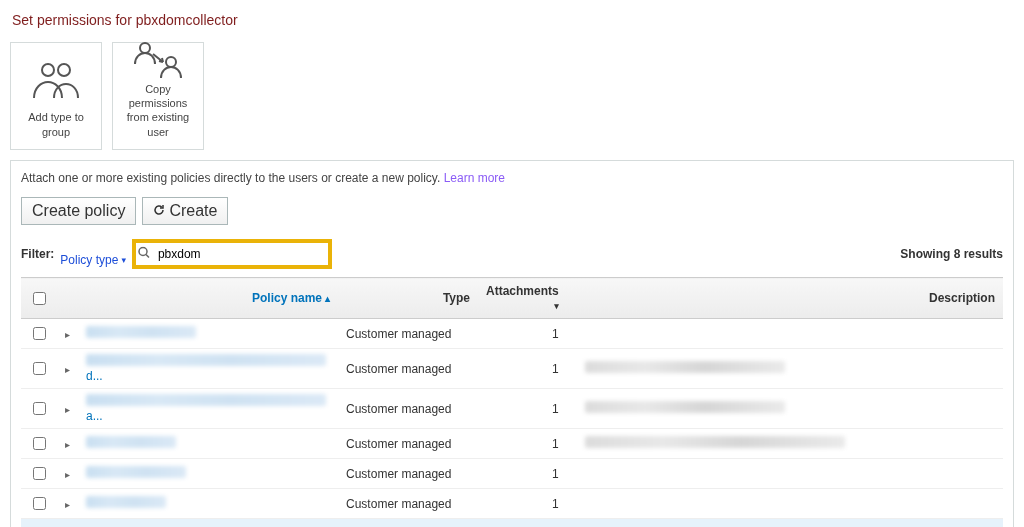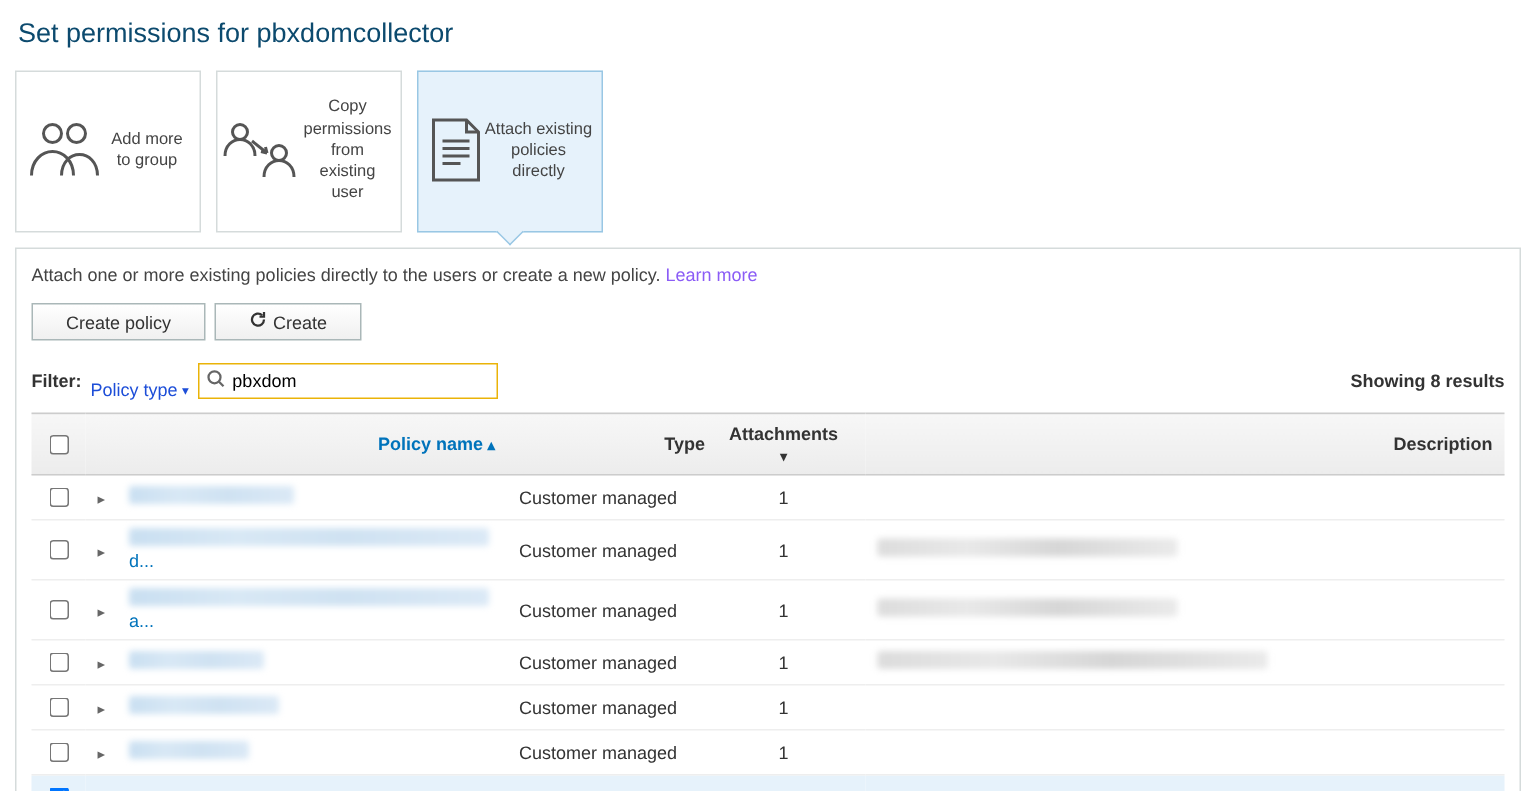--- a/index.html
+++ b/index.html
@@ -8,33 +8,33 @@
     font-family: "Helvetica Neue", Arial, sans-serif;
     font-size: 12px;
     color: #333;
     background: #fff;
     width: 1024px;
   }
   .page {
     padding: 12px 10px 8px 10px;
   }
   .page-title {
-    font-size: 18px;
-    color: #0c4a6e;
+    font-size: 14px;
+    color: #7f1d1d;
     font-weight: 400;
     margin: 0 0 14px 2px;
   }
   .card-row { display: flex; gap: 10px; margin-bottom: 10px; }
   .card {
-    width: 124px;
+    width: 92px;
     height: 108px;
     border: 1px solid #d5dbdb;
     background: #fff;
     display: flex;
-    flex-direction: row;
+    flex-direction: column;
     align-items: center;
     justify-content: flex-end;
     padding: 8px 6px 10px 6px;
     text-align: center;
     cursor: pointer;
     position: relative;
   }
   .card.selected {
     background: #e6f2fb;
     border-color: #99c7e4;
@@ -55,36 +55,36 @@
   .panel {
     border: 1px solid #d5dbdb;
     padding: 10px 10px 12px 10px;
   }
   .help-text { font-size:12px; color:#444; margin-bottom:12px; }
   .help-text a { color:#8b5cf6; text-decoration:none; }
   .toolbar { display:flex; gap:6px; margin-bottom:14px; }
   .btn {
     border:1px solid #aab7b8;
     background: linear-gradient(#fff,#f0f0f0);
-    padding: 4px 22px;
-    font-size:12px;
+    padding: 4px 10px;
+    font-size:16px;
     cursor:pointer;
     color:#333;
     display:inline-flex;
     align-items:center;
     gap:4px;
   }
   .filter-row { display:flex; align-items:center; gap:6px; margin-bottom:8px; }
   .filter-label { font-weight:bold; color:#333; }
   .filter-type { color:#1d4ed8; cursor:pointer; display:inline-flex; align-items:center; gap:3px;margin-top:12px; }
   .search-wrap { position:relative; }
   .search-input {
     width: 200px;
     padding: 4px 6px 4px 22px;
-    border:1px solid #eab308;
+    border:4px solid #eab308;
     font-size:12px;
   }
   .search-icon-pos { position:absolute; left:6px; top:50%; transform:translateY(-50%); color:#666; }
   .results-count { margin-left:auto; font-weight:bold; color:#333;text-align:center; }
   table { width:100%; border-collapse:collapse; }
   thead th {
     background: linear-gradient(#f7f7f7,#ececec);
     border-top:1px solid #ccc;
     border-bottom:1px solid #ccc;
     font-size:12px;
@@ -98,21 +98,21 @@
     padding:5px 8px;
     font-size:12px;
     color:#333;
     vertical-align:middle;
   }
   tbody tr.selected { background:#e6f2fb; }
   .col-chk { width:26px; text-align:center; }
   .col-expand { width:20px; text-align:center; color:#555; }
   .col-name { width:260px; }
   .col-type { width:140px; }
-  .col-att { width:70px; text-align:center; padding-right:18px; }
+  .col-att { width:70px; text-align:right; padding-right:18px; }
   .policy-link { color:#0073bb; text-decoration:none; }
   .blur-block {
     display:inline-block;
     height:12px;
     background: linear-gradient(90deg,#c9dff1 0%, #d8e8f5 30%, #cfe2f2 60%, #dbe9f6 100%);
     filter: blur(2px);
     border-radius:2px;
   }
   .blur-gray {
     display:inline-block;
@@ -136,47 +136,34 @@
   <div class="card-row">
     <div class="card">
       <div class="card-icon">
         <svg width="52" height="42" viewBox="0 0 52 42" fill="none" stroke="#555" stroke-width="2">
           <circle cx="18" cy="10" r="6"></circle>
             <circle cx="34" cy="10" r="6"></circle>
           <path d="M4 38c0-10 7-16 14-16s14 6 14 16"></path>
           <path d="M24 38c0-9 6-14 12-14s12 5 12 14"></path>
         </svg>
       </div>
-      <div class="card-label">Add more to group</div>
+      <div class="card-label">Add type to group</div>
     </div>
     <div class="card">
       <div class="card-icon">
         <svg width="58" height="44" viewBox="0 0 58 44" fill="none" stroke="#555" stroke-width="2">
           <circle cx="16" cy="10" r="5"></circle>
             <path d="M6 26c0-7 5-11 10-11s10 4 10 11"></path>
           <circle cx="42" cy="24" r="5"></circle>
             <path d="M32 40c0-7 5-11 10-11s10 4 10 11"></path>
           <path d="M24 16 L34 24" stroke-width="2"></path>
             <path d="M34 24 l-4 -1 M34 24 l-1 -4"></path>
         </svg>
       </div>
       <div class="card-label">Copy permissions from existing user</div>
-    </div>
-    <div class="card selected">
-      <div class="card-icon">
-        <svg width="38" height="44" viewBox="0 0 38 44" fill="none" stroke="#555" stroke-width="2">
-          <path d="M4 2h22l8 8v32H4z"></path>
-            <path d="M26 2v8h8"></path>
-          <line x1="10" y1="16" x2="28" y2="16"></line>
-            <line x1="10" y1="21" x2="28" y2="21"></line>
-          <line x1="10" y1="26" x2="28" y2="26"></line>
-            <line x1="10" y1="31" x2="22" y2="31"></line>
-        </svg>
-      </div>
-      <div class="card-label">Attach existing policies directly</div>
     </div>
   </div>
 
   <div class="panel">
     <div class="help-text">
       <span>Attach one or more existing policies directly to the users or create a new policy.</span>
       <a href="#">Learn more</a>
     </div>
 
     <div class="toolbar">

